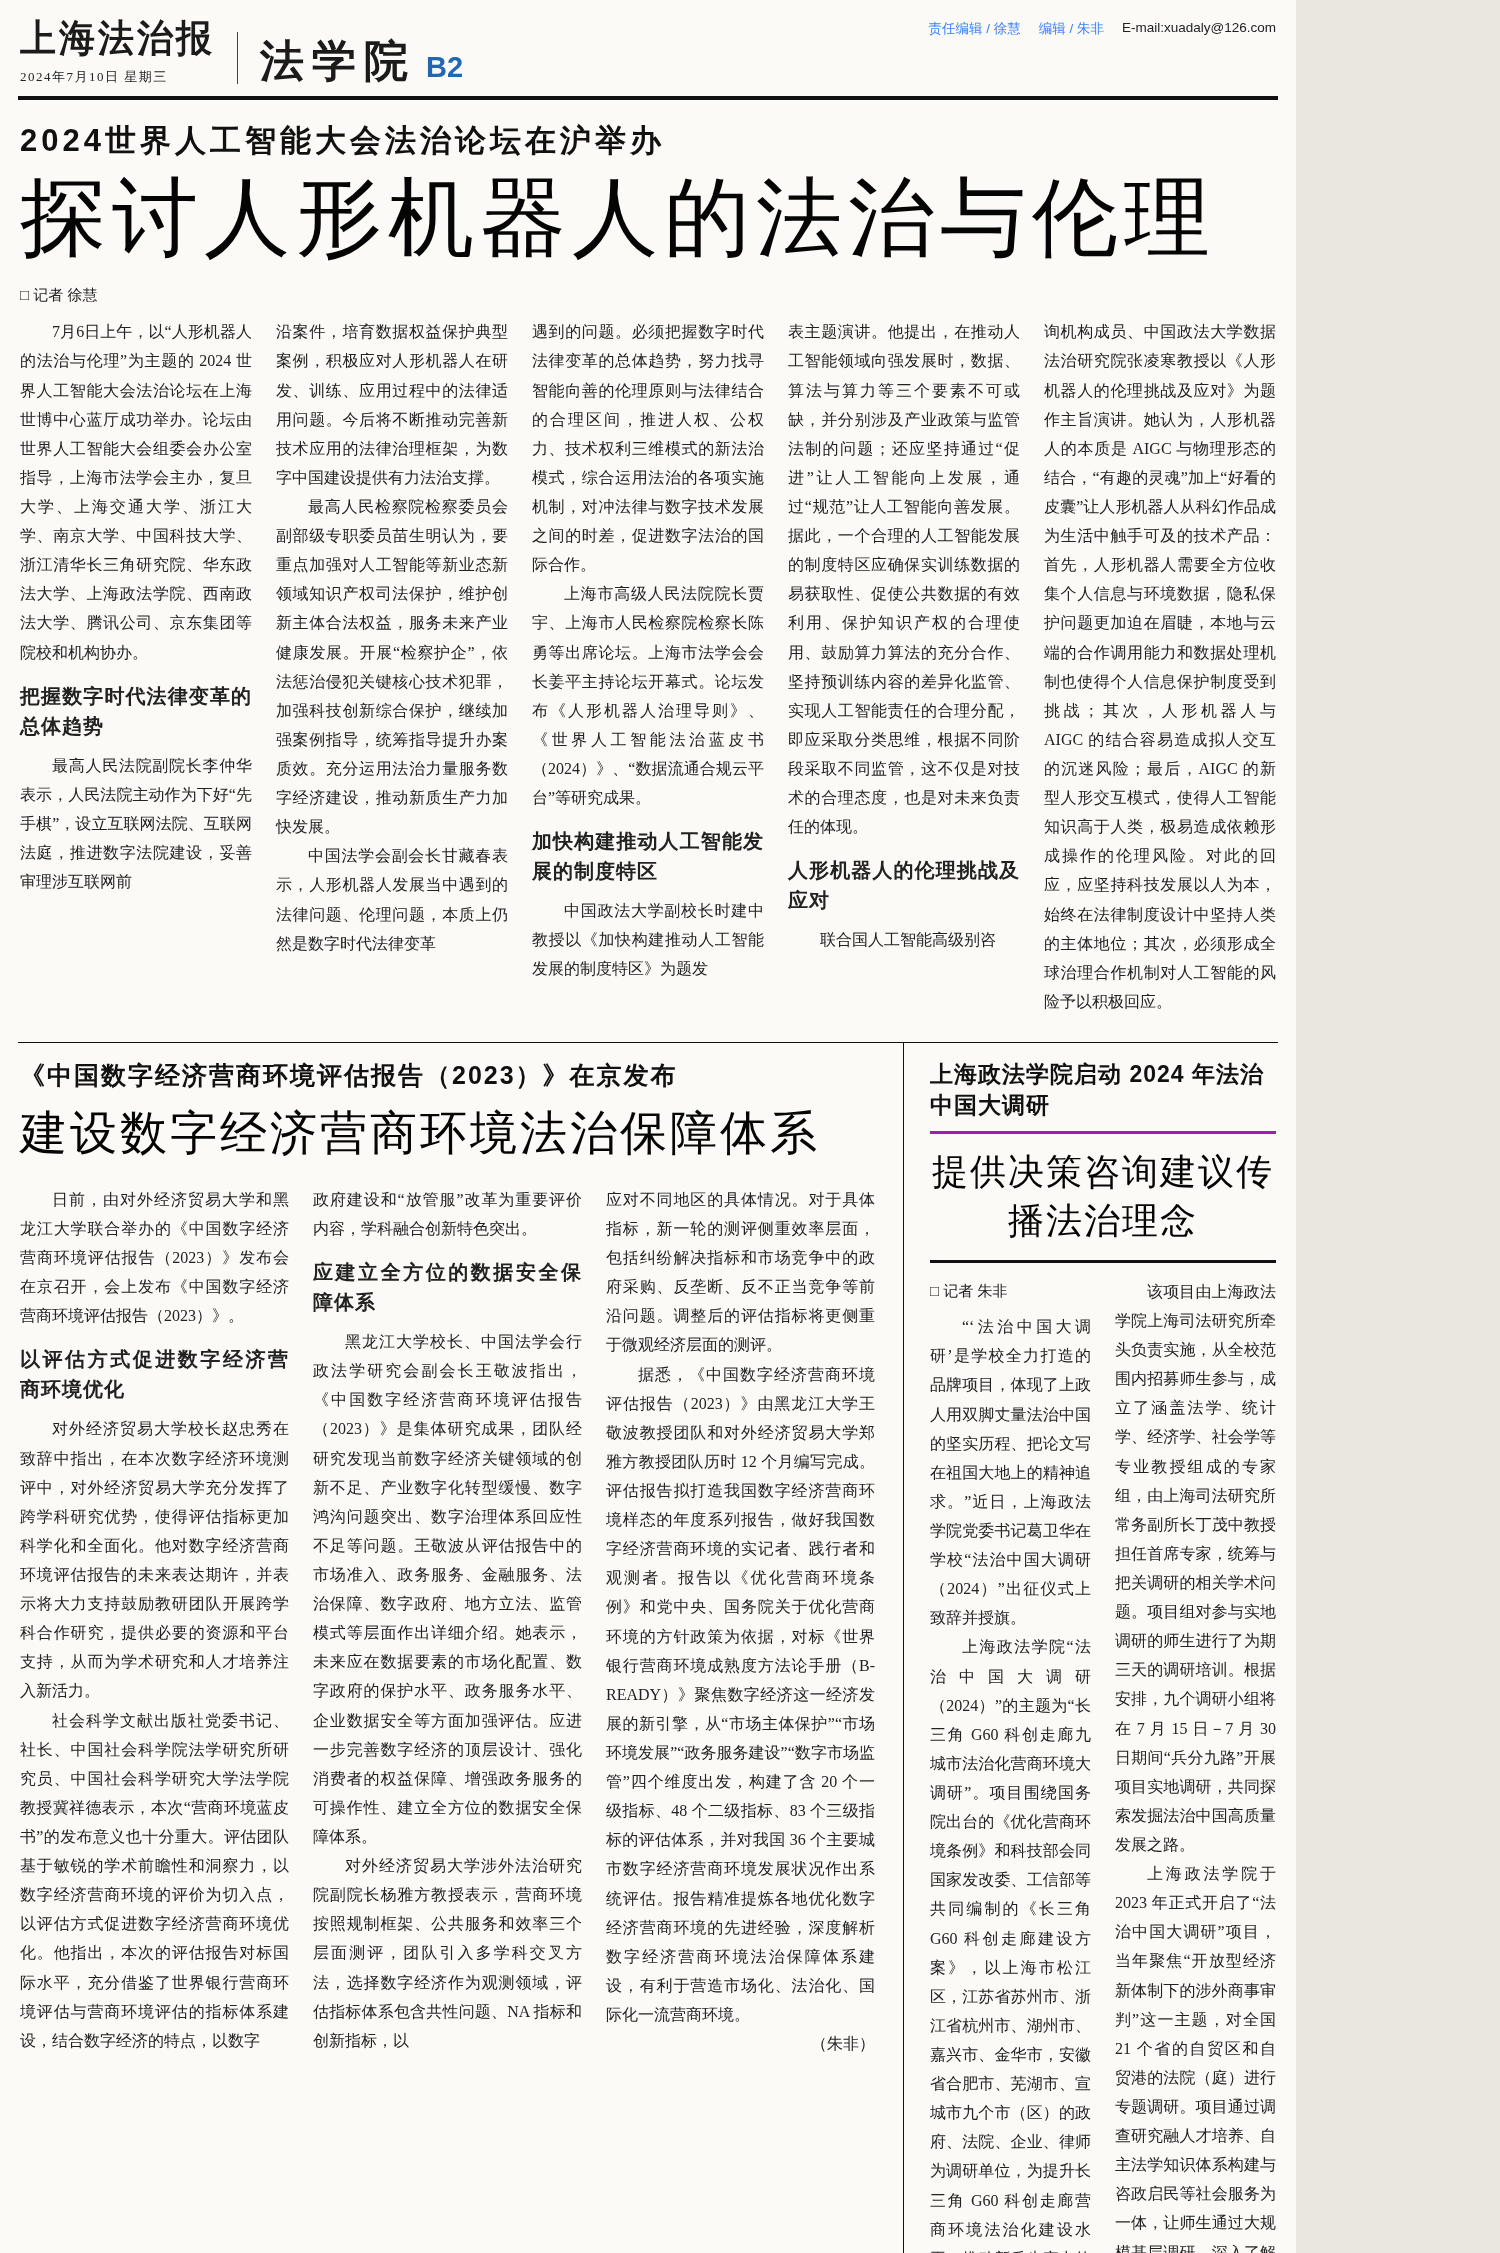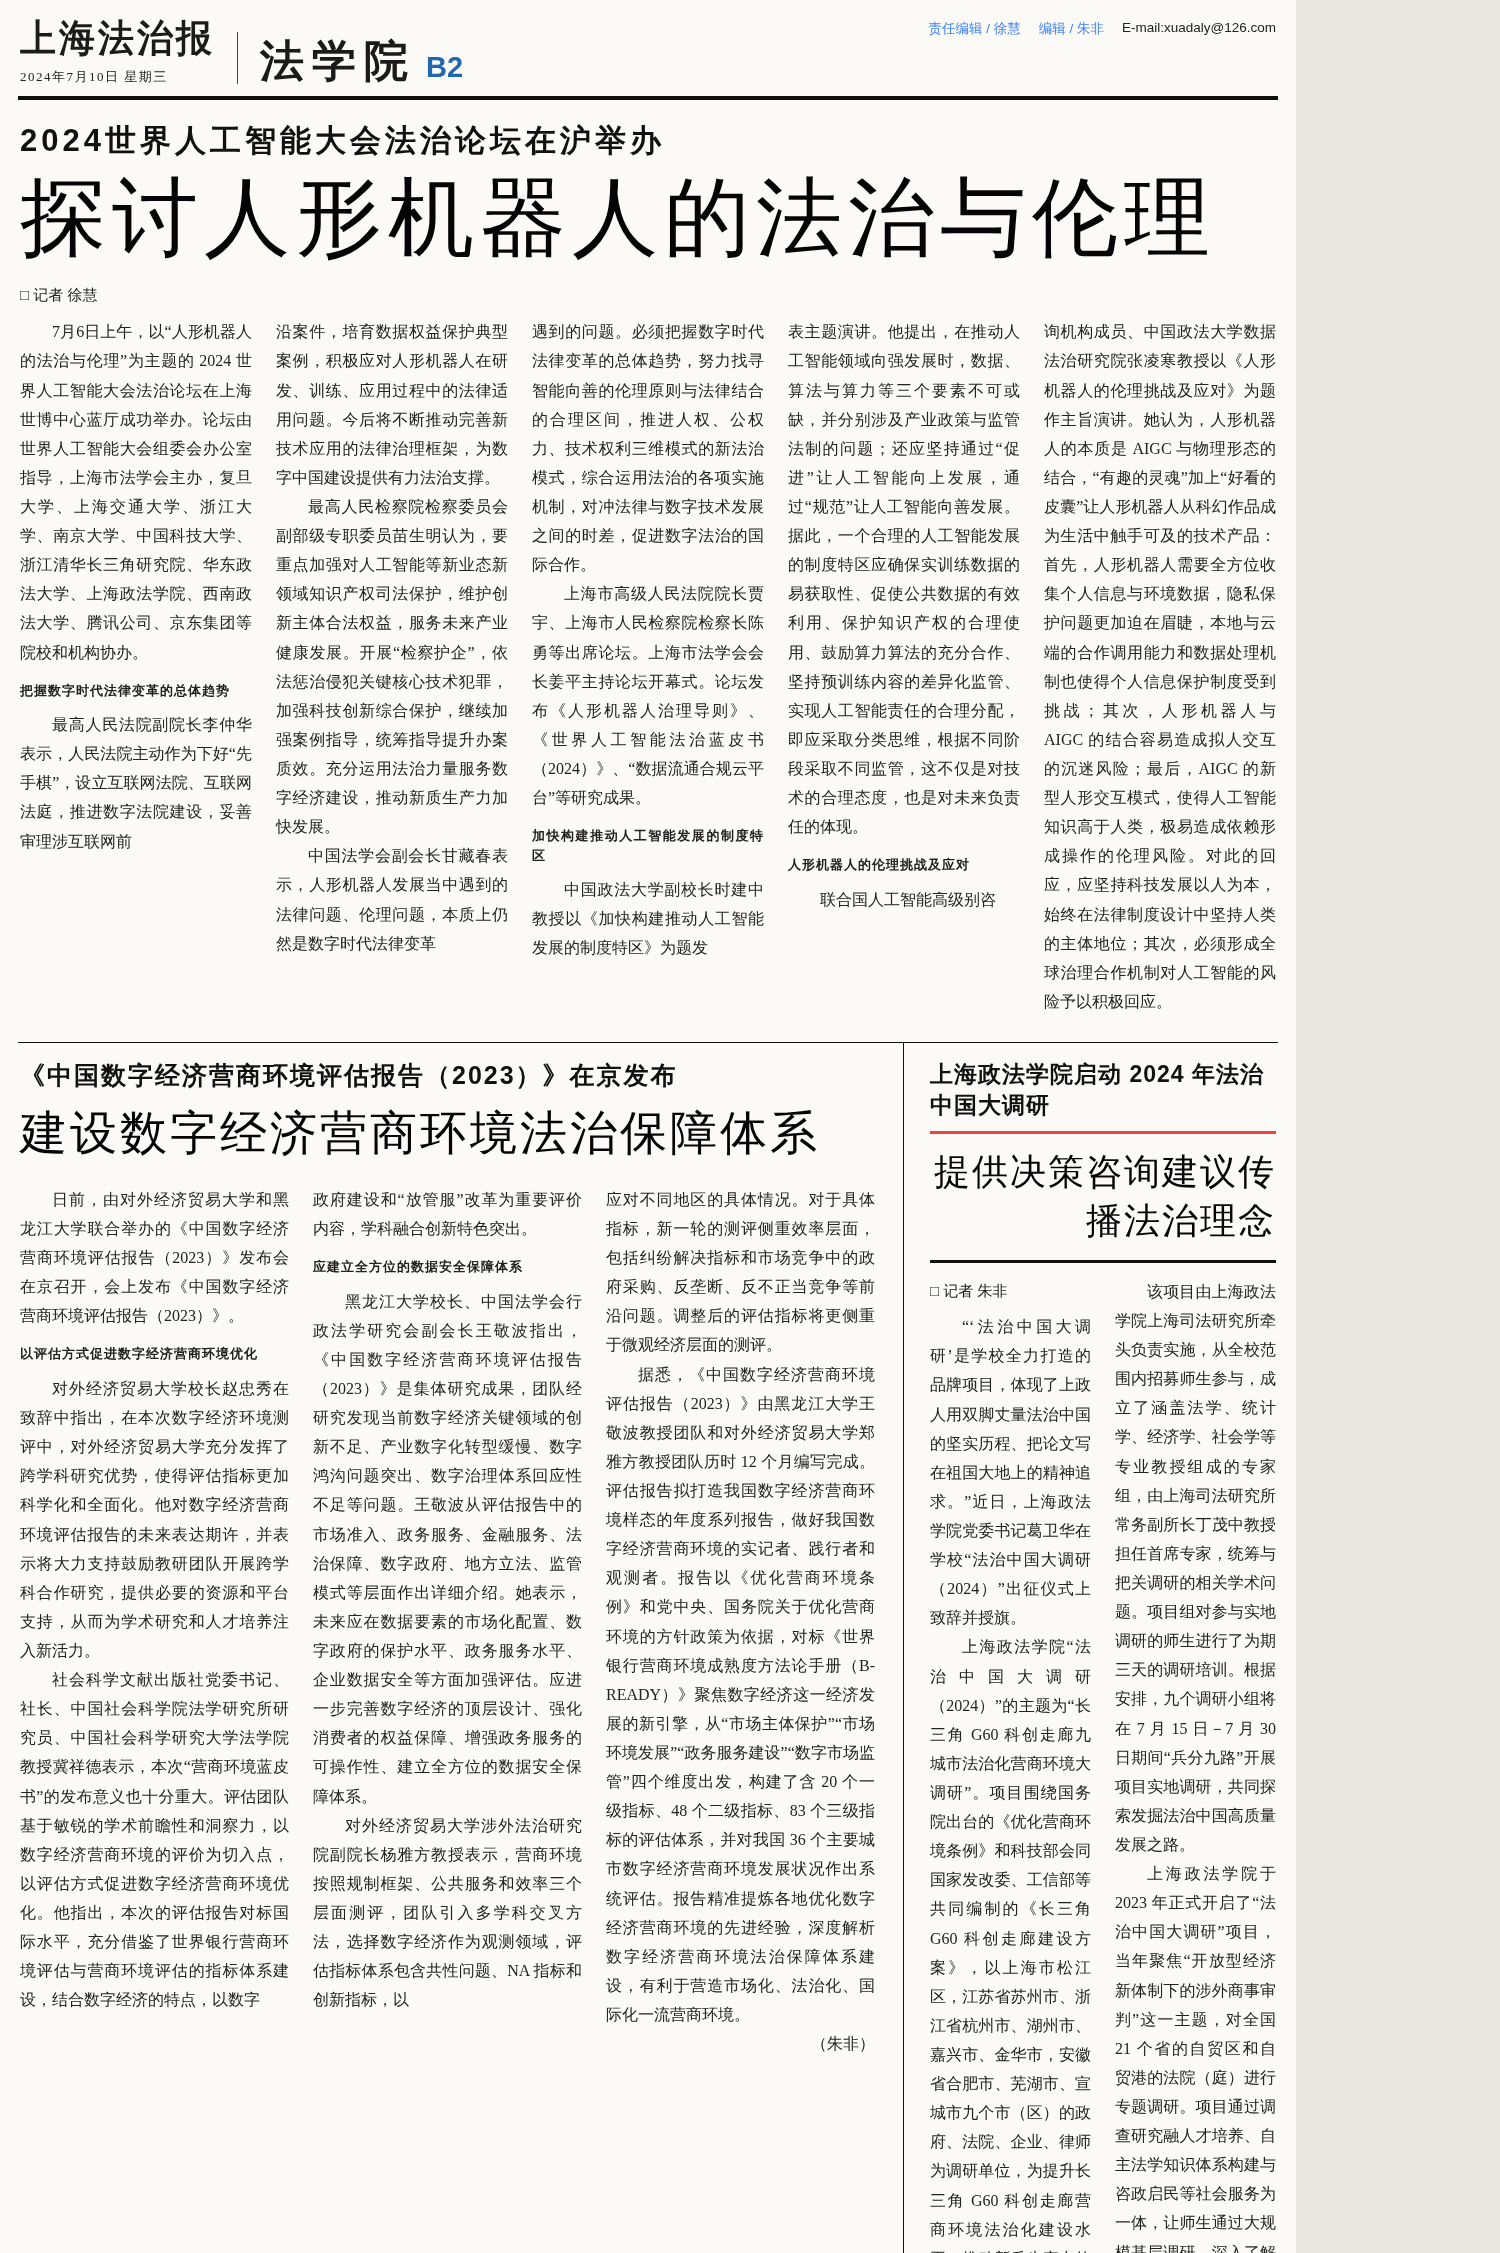--- a/index.html
+++ b/index.html
@@ -23,36 +23,36 @@
   
   .kicker { font-family:"Liberation Sans","DejaVu Sans",sans-serif; font-weight:600; color:#111; }
   .headline { font-weight:400; color:#050505; }
   .byline { font-family:"Liberation Sans","DejaVu Sans",sans-serif; font-size:15px; color:#222; }
   .cols { display:flex; gap:24px; }
   .col { flex:1 1 0; font-size:16px; line-height:1.82; text-align:justify; color:#222; }
   .col p { text-indent:2em; }
   .col p.cont { text-indent:0; }
   .col p.sig { text-align:right; text-indent:0; }
   .col p.byline { text-indent:0; font-family:"Liberation Sans","DejaVu Sans",sans-serif; font-size:15px; margin-bottom:8px; }
-  .col h4 { font-family:"Liberation Sans","DejaVu Sans",sans-serif; font-size:13px; font-weight:700; line-height:1.5; margin:14px 0 10px; letter-spacing:1px; }
+  .col h4 { font-family:"Liberation Sans","DejaVu Sans",sans-serif; font-size:20px; font-weight:700; line-height:1.5; margin:14px 0 10px; letter-spacing:1px; }
 
   
   .a1 { padding:20px 2px 26px; }
   .a1 .kicker { font-size:31px; letter-spacing:4px; }
   .a1 .headline { font-size:86px; letter-spacing:6px; line-height:1.12; margin-top:8px; }
   .a1 .byline { margin:20px 0 12px; }
 
   
   .bottom { display:flex; border-top:1px solid #111; }
   .a2 { flex:0 0 885px; padding:16px 28px 12px 2px; }
   .a2 .kicker { font-size:25px; letter-spacing:2px; }
   .a2 .headline { font-size:47px; letter-spacing:3px; margin:10px 0 20px; }
   .a3 { flex:1 1 auto; border-left:1px solid #111; padding:16px 2px 12px 26px; display:flex; flex-direction:column; }
   .a3 .kicker { font-size:23px; letter-spacing:1px; margin-bottom:10px; }
-  .a3 .headline { font-size:36px; letter-spacing:2px; text-align:right; border-top:3px solid #ef4444; border-bottom:3px solid #111; padding:14px 0; margin-bottom:14px; }
+  .a3 .headline { font-size:36px; letter-spacing:2px; text-align:center; border-top:3px solid #a21caf; border-bottom:3px solid #111; padding:14px 0; margin-bottom:14px; }
   .a3 .cols { flex:1; }
   .a3 .col { display:flex; flex-direction:column; }
   .a3 .col > * { flex:0 0 auto; }
 
   
   .qr-footer { margin-top:auto; padding-top:14px; }
   .qr-row { display:flex; align-items:flex-end; gap:12px; justify-content:flex-end; }
   .logo-badge { display:flex; flex-direction:column; align-items:center; width:104px; }
   .badge-name { font-family:"Liberation Sans","DejaVu Sans",sans-serif; font-size:15px; font-weight:700; color:#1b5fa8; letter-spacing:2px; margin-top:2px; }
   .scan-vert { writing-mode:vertical-rl; font-family:"Liberation Sans","DejaVu Sans",sans-serif; font-size:14px; letter-spacing:3px; height:84px; line-height:1.4; color:#222; }

